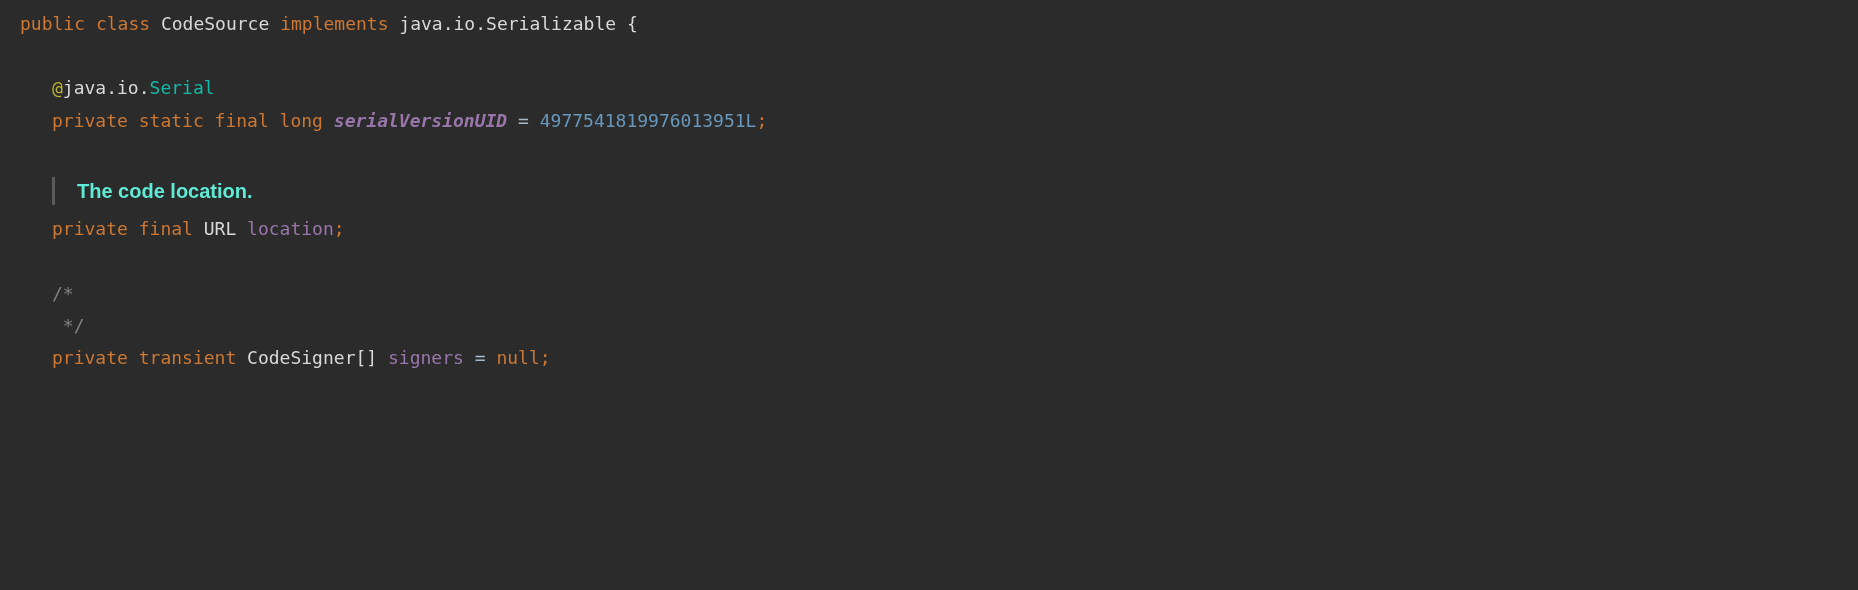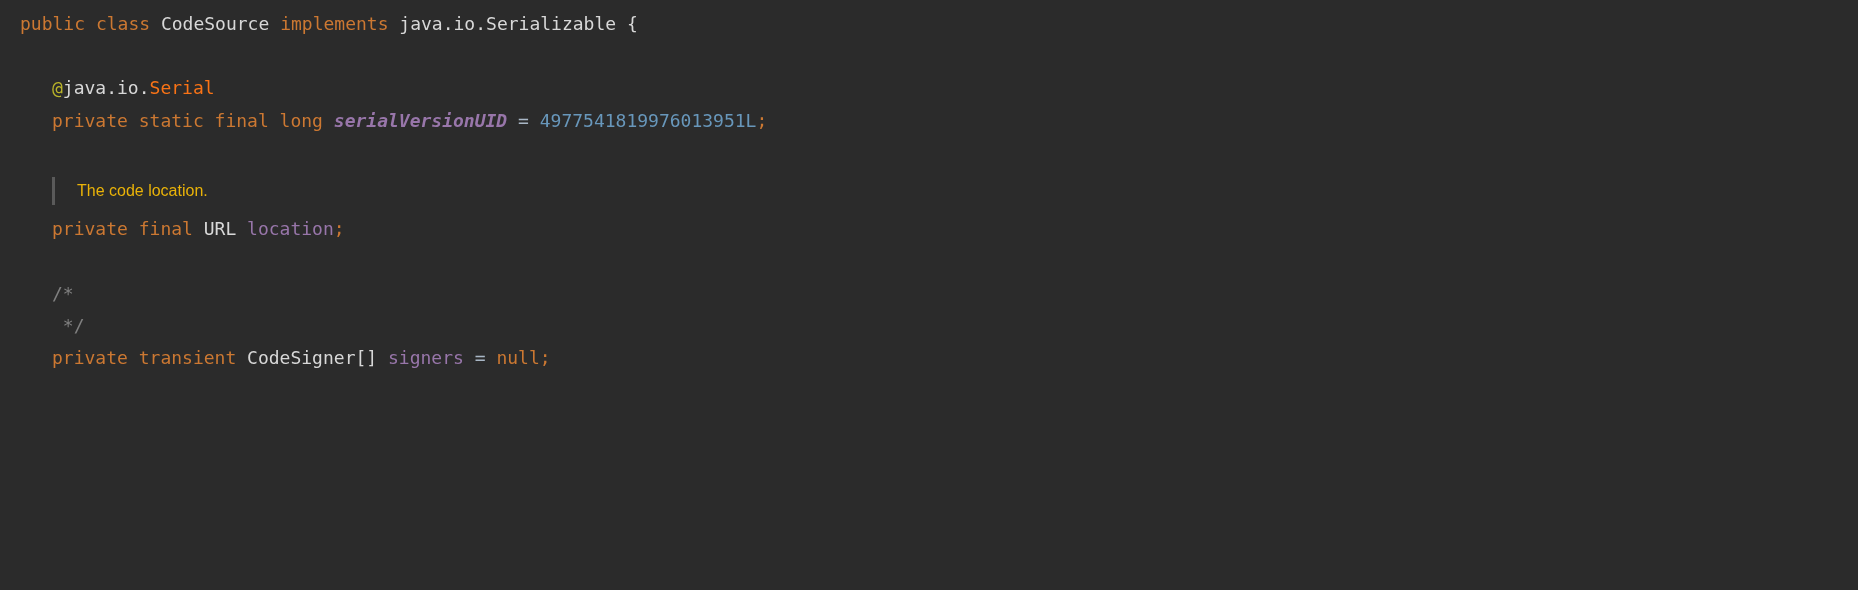--- a/index.html
+++ b/index.html
@@ -38,21 +38,21 @@
       color: #d8d8d8;
     }
     .annotation-at {
       color: #bbb529;
     }
     .annotation-pkg {
       color: #d8d8d8;
       text-align: right;
     }
     .annotation-name {
-      color: #f97316;
+      color: #14b8a6;
     }
     .field-italic {
       color: #9876aa;
       font-style: italic;
       font-weight: bold;
     }
     .field-name {
       color: #9876aa;
     }
     .number {
@@ -76,23 +76,24 @@
       margin: 4px 0 4px 52px;
       height: 36px;
     }
     .doc-bar {
       width: 3px;
       height: 28px;
       background-color: #5a5a5a;
       margin-right: 22px;
     }
     .doc-text {
-      color: #eab308;
+      color: #5eead4;
       font-family: -apple-system, BlinkMacSystemFont, 'Segoe UI', sans-serif;
-      font-size: 16px;
+      font-size: 20px;
+      font-weight: bold;
     }
     .blank-line {
       height: 32px;
     }
   </style>
 </head>
 <body>
 
 <div class="code-container">
 

